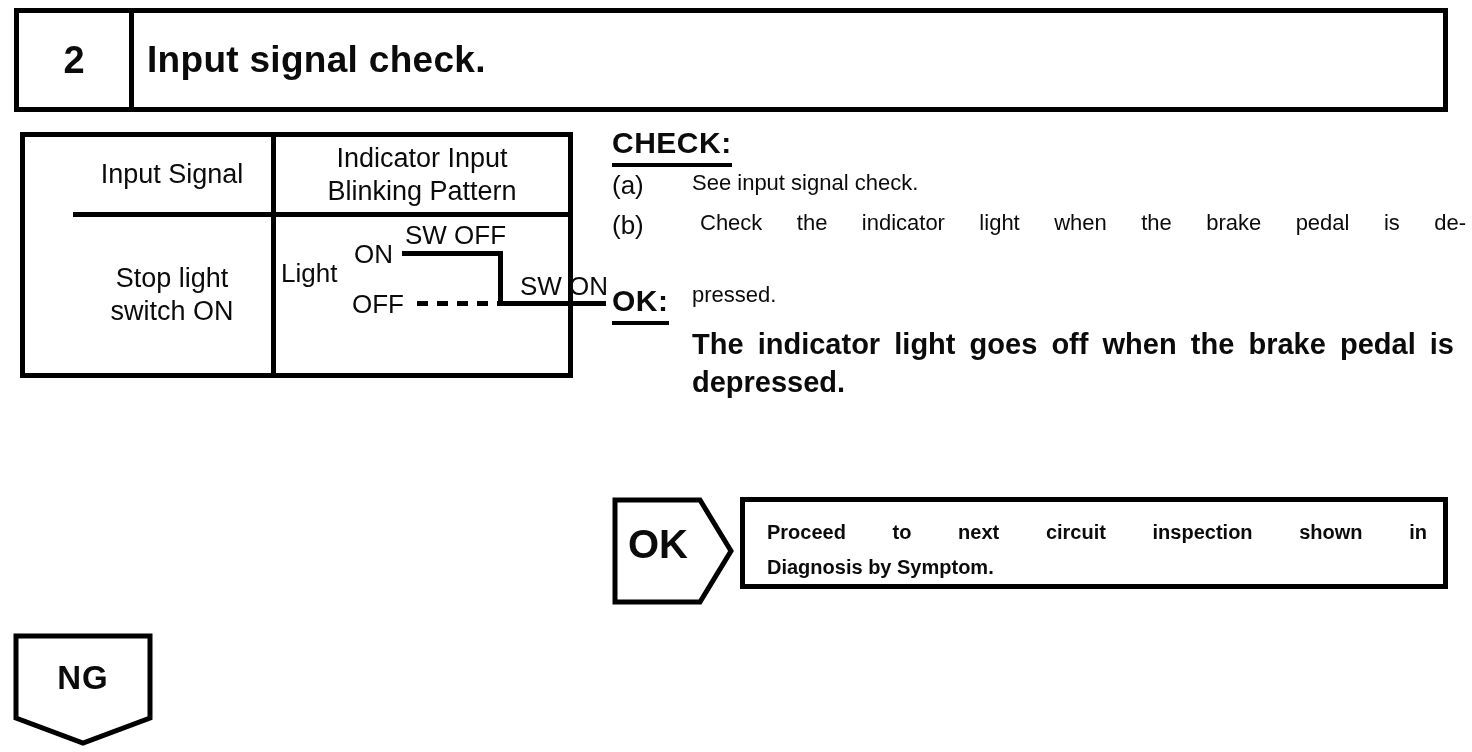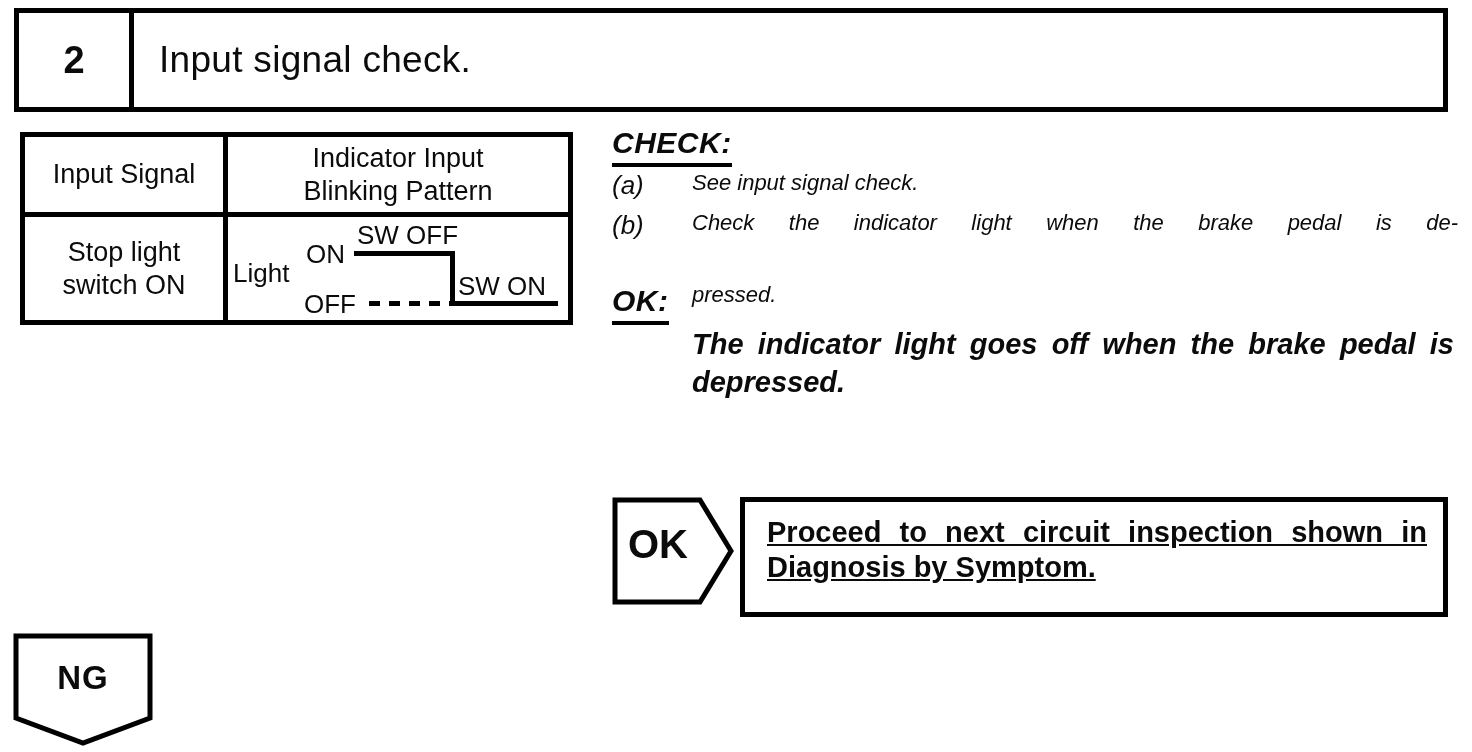--- a/index.html
+++ b/index.html
@@ -19,72 +19,73 @@
     border: 5px solid #000; box-sizing: border-box;
     display: flex;
   }
   .step-number-cell {
     width: 110px; border-right: 5px solid #000;
     display: flex; align-items: center; justify-content: center;
     font-size: 38px; font-weight: bold;
   }
   .step-title-cell {
     flex: 1; display: flex; align-items: center;
-    padding-left: 25px; font-size: 37px; font-weight: normal;
+    padding-left: 13px; font-size: 37px; font-weight: bold;
     letter-spacing: 0.3px;
   }
 
   
   .signal-table {
-    left: 20px; top: 132px; width: 553px; height: 193px;
+    left: 20px; top: 132px; width: 553px; height: 246px;
     border: 5px solid #000; box-sizing: border-box;
     display: grid;
     grid-template-columns: 203px 1fr;
     grid-template-rows: 80px 1fr;
+    padding-left: 48px;
   }
   .tcell { display: flex; align-items: center; justify-content: center; text-align: center;
            font-size: 27px; line-height: 33px; }
   .tcell.b-right  { border-right: 5px solid #000; }
   .tcell.b-bottom { border-bottom: 5px solid #000; }
   .wave-cell { position: relative; display: block; }
 
   
   .wf-label { position: absolute; font-size: 26px; white-space: nowrap; }
   .wf-line  { position: absolute; border-top: 5px solid #000; }
   .wf-drop  { position: absolute; border-left: 5px solid #000; }
   .wf-dash  {
     position: absolute; height: 5px; width: 84px;
     background: repeating-linear-gradient(90deg, #000 0 11px, transparent 11px 20px);
   }
 
   
-  .check-block { left: 612px; top: 126px; width: 846px; height: 290px; font-style: italic; }
+  .check-block { left: 612px; top: 126px; width: 846px; height: 290px; }
   .check-block > div { position: absolute; }
   .uhead {
     font-weight: bold; font-size: 30px;
     border-bottom: 4px solid #000; padding-bottom: 3px;
     display: inline-block; letter-spacing: 0.5px;
   }
   .body-line { font-size: 22px; white-space: nowrap; }
   .item-label { position: absolute; left: 0; font-size: 26px; }
   .item-text  { position: absolute; left: 80px; }
   .jline { text-align: justify; text-align-last: justify; white-space: normal; }
   .result-line { font-weight: bold; font-size: 29px; }
 
   
   .ok-pent { left: 612px; top: 497px; width: 122px; height: 108px; }
   .pent-label {
     position: absolute; left: 0; width: 92px; text-align: center;
     font-weight: bold; font-size: 40px;
   }
   .ok-action-box {
-    left: 740px; top: 497px; width: 708px; height: 120px;
+    left: 740px; top: 497px; width: 708px; height: 92px;
     border: 5px solid #000; box-sizing: border-box;
     padding: 13px 16px 0 22px;
-    font-weight: bold; font-size: 29px; line-height: 35px; text-decoration: underline;
+    font-weight: bold; font-size: 20px; line-height: 35px;
   }
 
   
   .ng-pent { left: 13px; top: 633px; width: 140px; height: 114px; }
   .ng-label-span {
     position: absolute; left: 0; top: 26px; width: 140px; text-align: center;
     font-weight: bold; font-size: 33px; letter-spacing: 1px;
   }
 </style>
 </head>
@@ -107,39 +108,39 @@
     <div>
       <div>Stop light</div>
       <div>switch ON</div>
     </div>
   </div>
   <div class="tcell wave-cell">
     <span class="wf-label" style="left:5px;  top:40px;">Light</span>
     <span class="wf-label" style="left:78px; top:21px;">ON</span>
     <span class="wf-label" style="left:129px;top:2px;">SW OFF</span>
     <span class="wf-label" style="left:76px; top:71px;">OFF</span>
-    <span class="wf-label" style="left:230px;top:53px;">SW ON</span>
+    <span class="wf-label" style="left:244px;top:53px;">SW ON</span>
     <div class="wf-line" style="left:126px;top:34px;width:99px;"></div>
     <div class="wf-drop" style="left:222px;top:34px;height:55px;"></div>
     <div class="wf-dash" style="left:141px;top:84px;"></div>
     <div class="wf-line" style="left:222px;top:84px;width:108px;"></div>
   </div>
 </div>
 
 <div class="abs check-block">
   <div style="left:0; top:0;">
     <span class="uhead">CHECK:</span>
   </div>
   <div style="left:0; top:44px; width:846px;">
     <span class="item-label body-line">(a)</span>
     <span class="item-text body-line">See input signal check.</span>
   </div>
   <div style="left:0; top:84px; width:846px;">
     <span class="item-label body-line">(b)</span>
-    <span class="item-text body-line jline" style="width:766px;">Check the indicator light when the brake pedal is de-</span>
+    <span class="item-text body-line jline" style="width:766px;margin-left:8px;">Check the indicator light when the brake pedal is de-</span>
   </div>
   <div style="left:80px; top:122px;margin-top:34px;" class="body-line">pressed.</div>
   <div style="left:0; top:158px;">
     <span class="uhead">OK:</span>
   </div>
   <div style="left:80px; top:202px; width:762px;" class="result-line jline">The indicator light goes off when the brake pedal is</div>
   <div style="left:80px; top:240px;" class="result-line">depressed.</div>
 </div>
 
 <div class="abs ok-pent">

